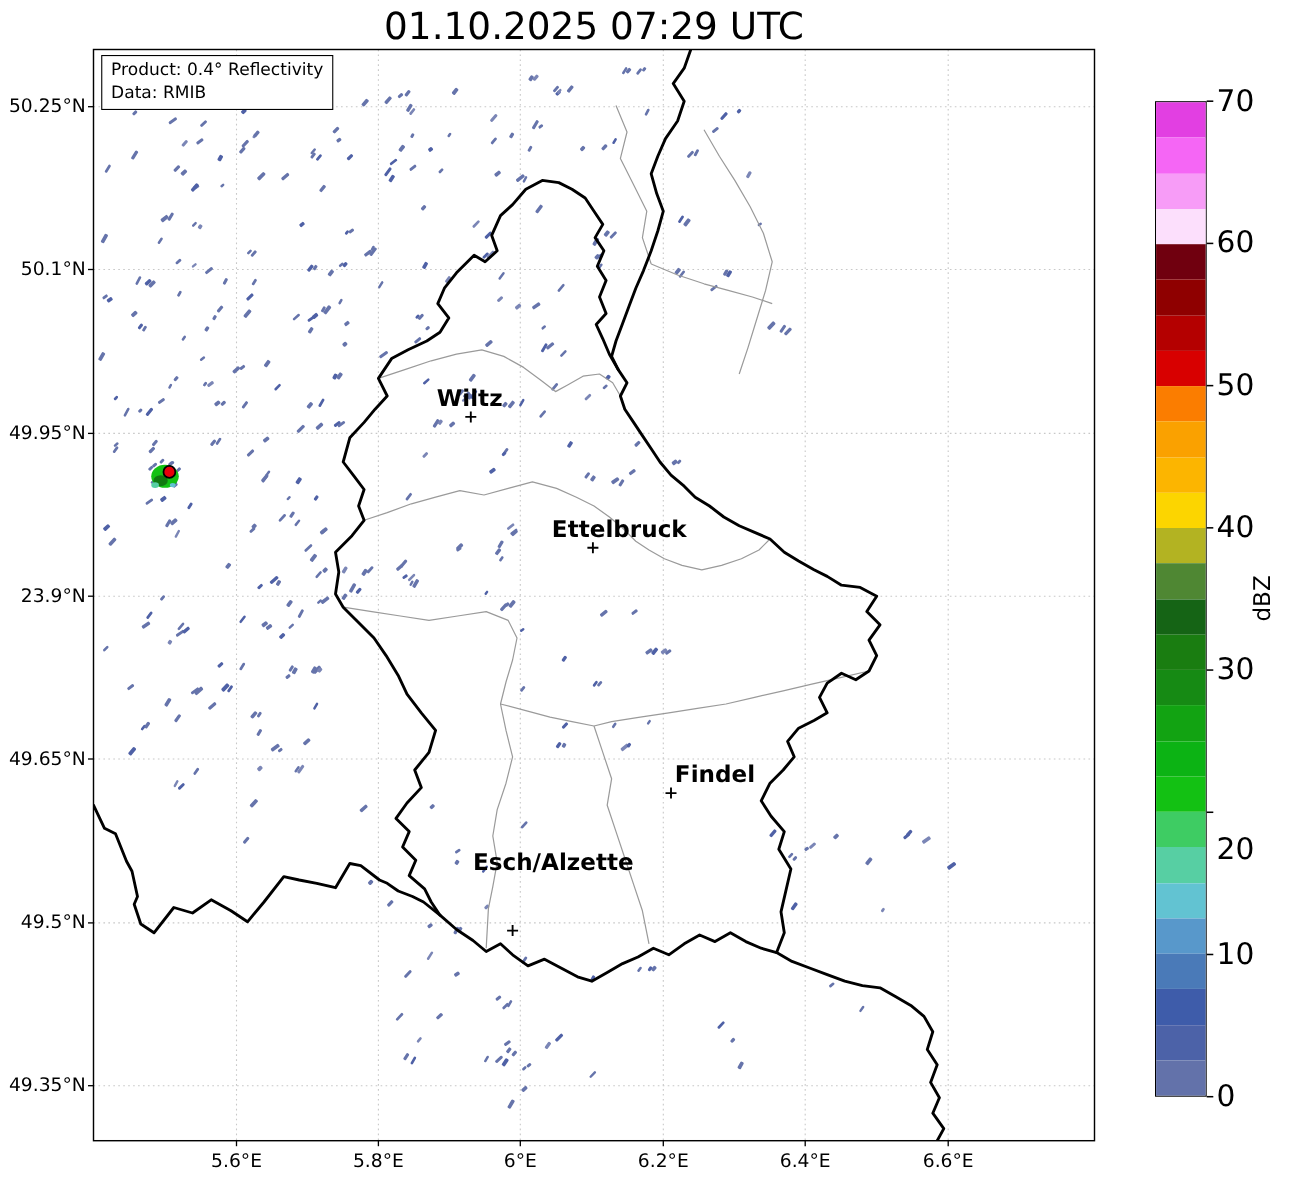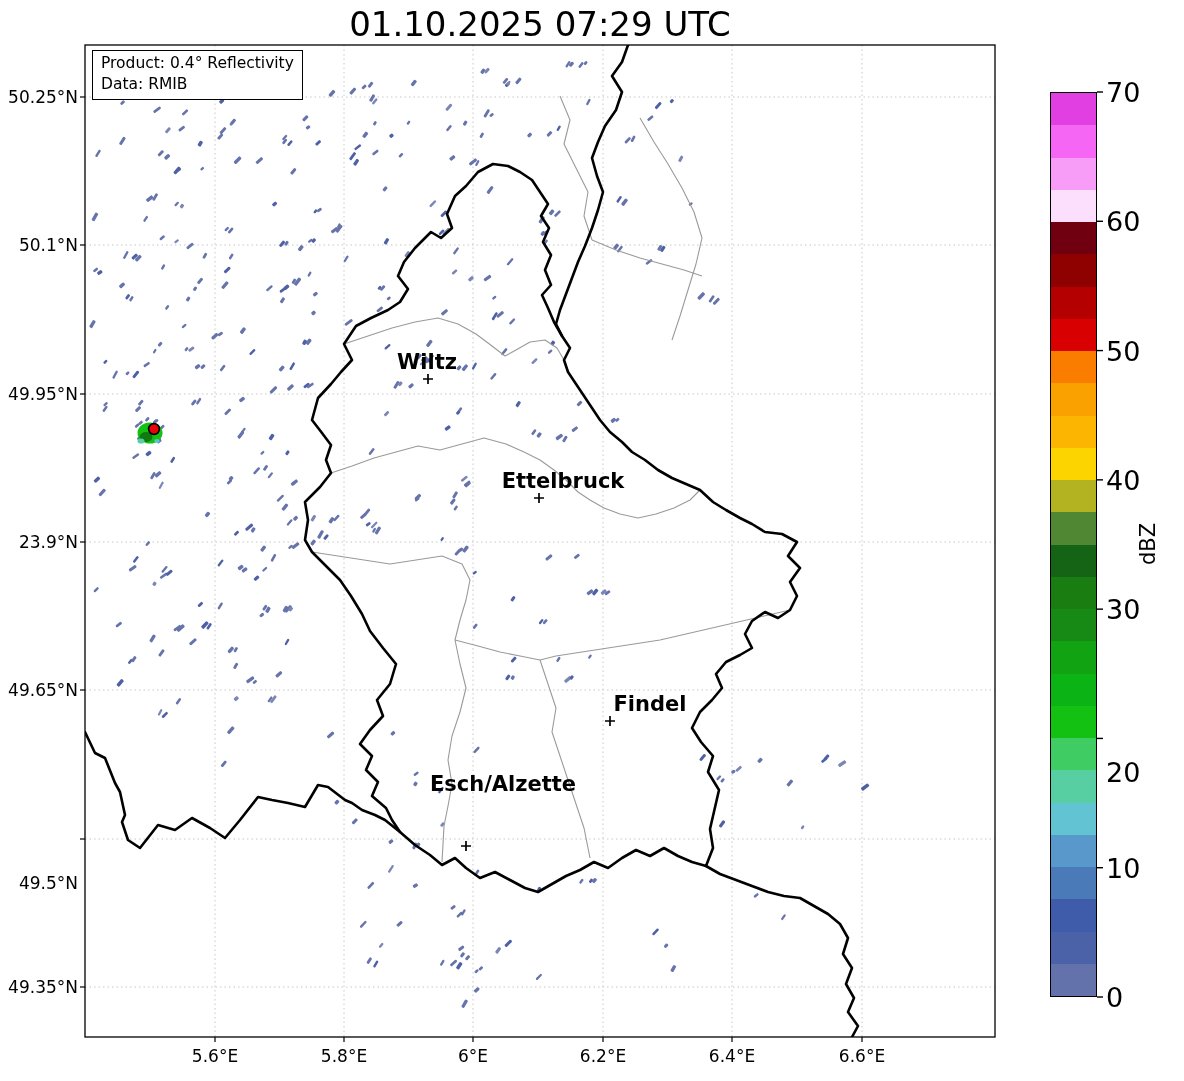--- a/index.html
+++ b/index.html
@@ -568,21 +568,21 @@
       <div class="seg" style="background: rgb(76, 98, 168);"></div>
       <div class="seg" style="background: rgb(99, 114, 170);"></div>
     </div>
   <div class="cb-axis-label">dBZ</div>
 
 <div class="ytick-label" style="top: 97px;">50.25°N</div>
     <div class="ytick-label" style="top: 245px;">50.1°N</div>
     <div class="ytick-label" style="top: 394px;">49.95°N</div>
     <div class="ytick-label" style="top: 542px;">23.9°N</div>
     <div class="ytick-label" style="top: 690px;">49.65°N</div>
-    <div class="ytick-label" style="top: 883px; margin-left: 23px;">49.5°N</div>
+    <div class="ytick-label" style="top: 839px; margin-left: 23px;">49.5°N</div>
     <div class="ytick-label" style="top: 987px;">49.35°N</div>
     <div class="xtick-label" style="left: 215px;">5.6°E</div>
     <div class="xtick-label" style="left: 344px;">5.8°E</div>
     <div class="xtick-label" style="left: 473px;">6°E</div>
     <div class="xtick-label" style="left: 603px;">6.2°E</div>
     <div class="xtick-label" style="left: 732px;">6.4°E</div>
     <div class="xtick-label" style="left: 862px;">6.6°E</div>
     <div class="city-label" style="left: 427px; top: 362px;">Wiltz</div>
     <div class="city-label" style="left: 563px; top: 481px;">Ettelbruck</div>
     <div class="city-label" style="left: 611px; top: 704px; margin-left: 39px;">Findel</div>

